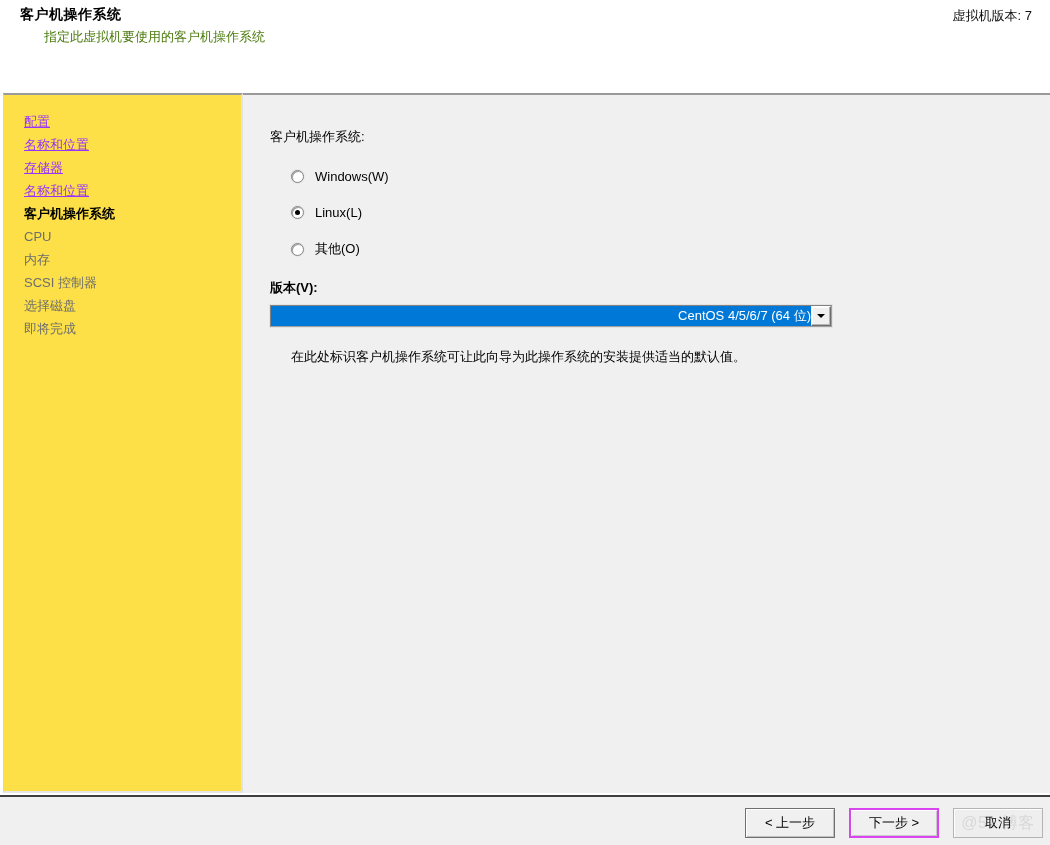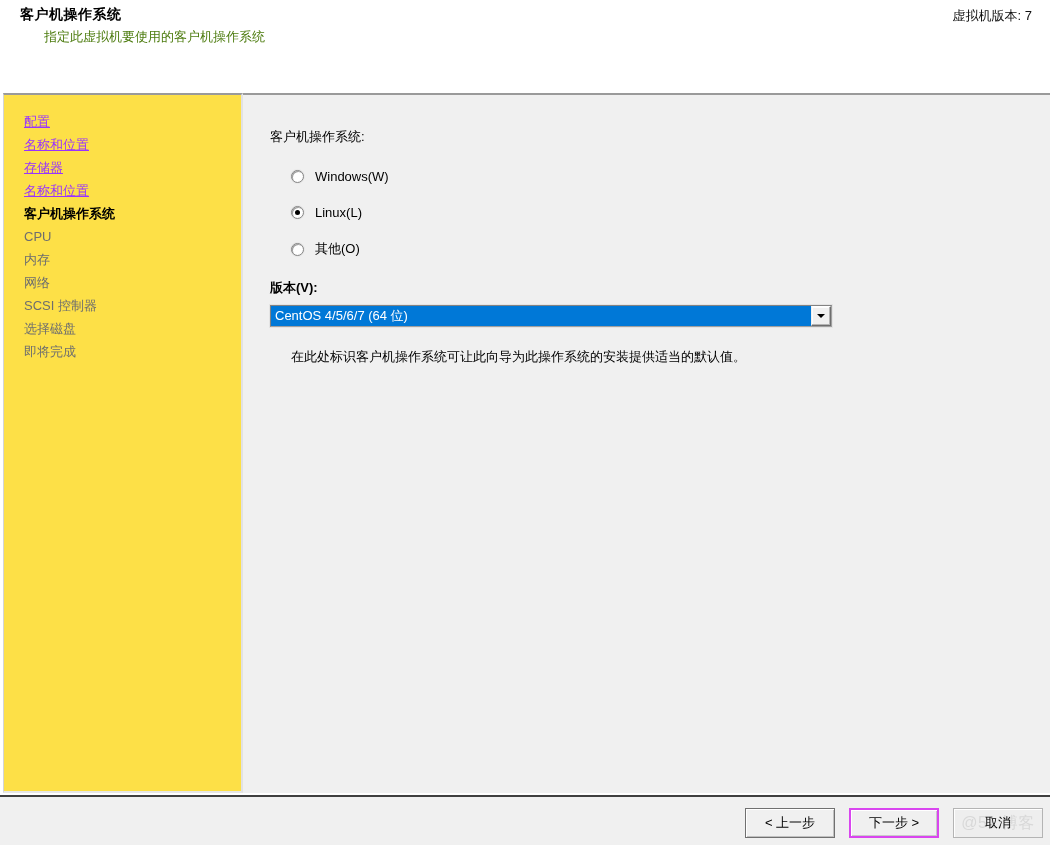--- a/index.html
+++ b/index.html
@@ -172,20 +172,21 @@
   .combo-value {
     flex: 1 1 auto;
     background: #0078d7;
     color: #ffffff;
     font-size: 13px;
     line-height: 20px;
     padding-left: 4px;
     overflow: hidden;
     white-space: nowrap;
     margin: 0;
+    text-align: right;
   }
   .combo-button {
     flex: 0 0 auto;
     width: 20px;
     background: #f0f0f0;
     border-left: 1px solid #f0f0f0;
     border-top: 1px solid #ffffff;
     border-right: 1px solid #6e6e6e;
     border-bottom: 1px solid #6e6e6e;
     box-shadow: inset -1px -1px 0 #b4b4b4, inset 1px 1px 0 #fcfcfc;
@@ -281,21 +282,20 @@
 
 <div class="sidebar-panel">
   <div class="sidebar-list">
     <span class="nav-item link">配置</span>
     <span class="nav-item link">名称和位置</span>
     <span class="nav-item link">存储器</span>
     <span class="nav-item link">名称和位置</span>
     <span class="nav-item current">客户机操作系统</span>
     <span class="nav-item plain">CPU</span>
     <span class="nav-item plain">内存</span>
-    <span class="nav-item plain">网络</span>
     <span class="nav-item plain">SCSI 控制器</span>
     <span class="nav-item plain">选择磁盘</span>
     <span class="nav-item plain">即将完成</span>
   </div>
 </div>
 
 <div class="content-panel">
   <div class="content-inner">
 
     <div class="field-label" id="os-group-label">客户机操作系统:</div>

